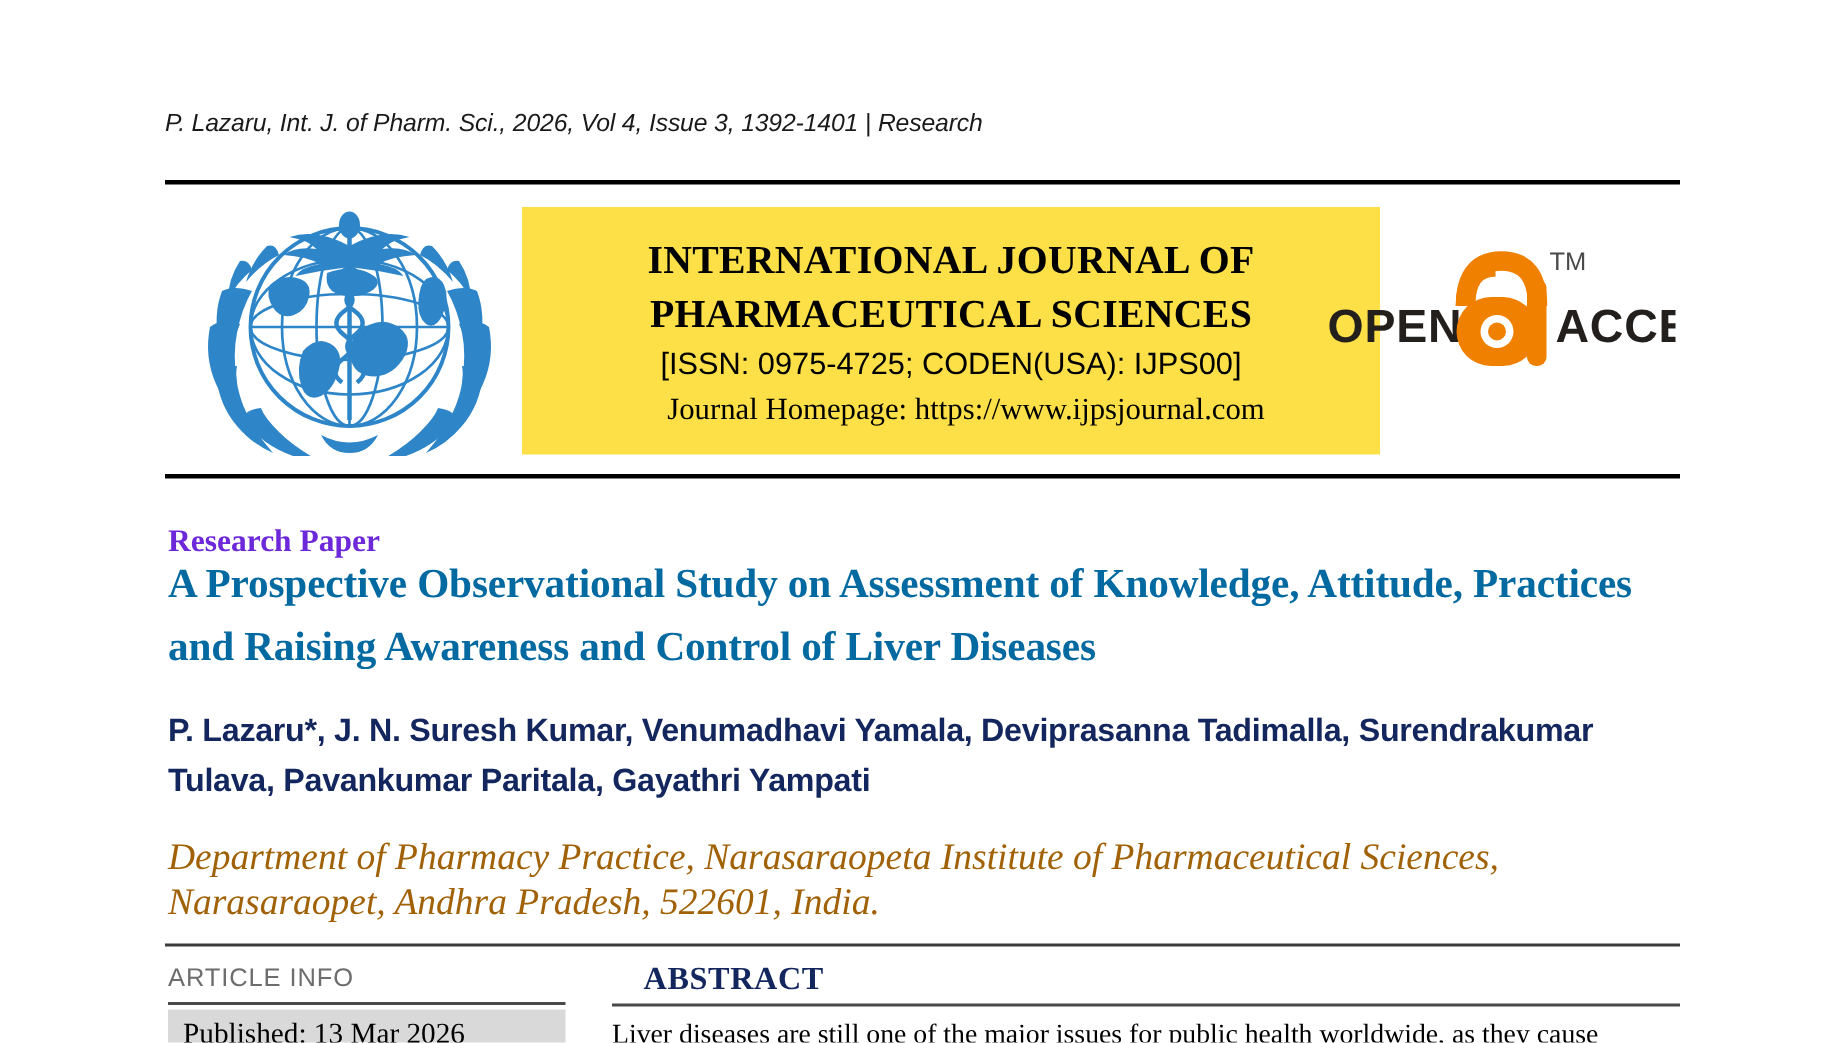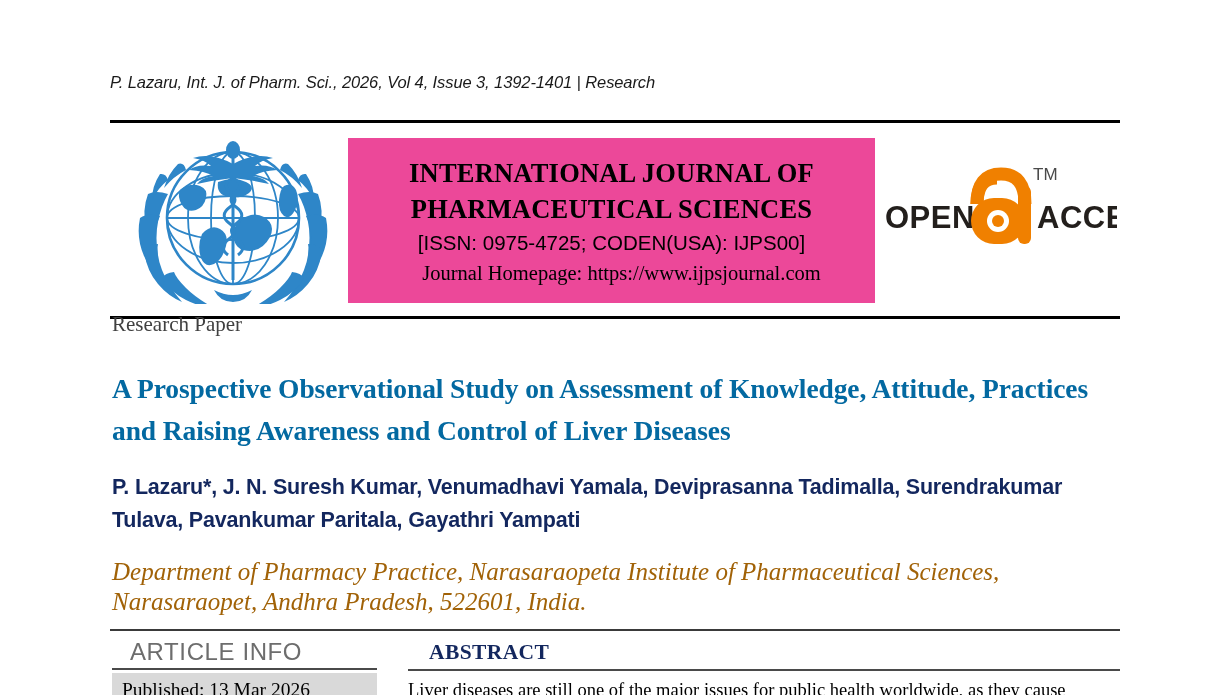--- a/index.html
+++ b/index.html
@@ -69,23 +69,23 @@
     top: 2px;
     width: 230px;
     height: 166px;
   }
   .logo-who svg { display: block; width: 230px; height: 166px; }
 
   .journal-box {
     position: absolute;
     left: 238px;
     top: 2px;
-    width: 527px;
+    width: 572px;
     height: 165px;
-    background: #ec4899;
+    background: #fde047;
     text-align: center;
     padding-top: 17px;
   }
   .jb-line1, .jb-line2 {
     font-family: "Liberation Serif", "DejaVu Serif", serif;
     font-weight: bold;
     font-size: 26.5px;
     line-height: 36px;
     color: #000;
     letter-spacing: 0.2px;
@@ -109,26 +109,26 @@
     left: 775px;
     top: 14px;
     width: 232px;
     height: 100px;
   }
   .oa-logo svg { display: block; width: 232px; height: 100px; }
 
   
   .paper-type {
     position: absolute;
-    top: 312px;
-    left: 112px;
-    font-family: "Liberation Serif", "DejaVu Serif", serif;
-    font-weight: normal;
+    top: 348px;
+    left: 112px;
+    font-family: "Liberation Serif", "DejaVu Serif", serif;
+    font-weight: bold;
     font-size: 21px;
-    color: #404040;
+    color: #6d28d9;
   }
 
   
   .article-title {
     position: absolute;
     top: 368px;
     left: 112px;
     width: 1008px;
     font-family: Liberation Serif, serif;
     font-weight: bold;
@@ -167,27 +167,26 @@
 
   
   .info-col {
     position: absolute;
     top: 640px;
     left: 112px;
     width: 273px;
   }
   .info-head {
     font-family: "Liberation Sans", "DejaVu Sans", sans-serif;
-    font-size: 24px;
+    font-size: 17px;
     font-weight: 300;
     letter-spacing: 0.6px;
     color: #6d6d6d;
     line-height: 24px;
     padding-bottom: 4px;
-    margin-left: 18px;
   }
   .info-rule {
     width: 265px;
     height: 1.5px;
     background: #4a4a4a;
   }
   .info-row {
     background: #d9d9d9;
     font-family: "Liberation Serif", "DejaVu Serif", serif;
     font-size: 19.5px;

